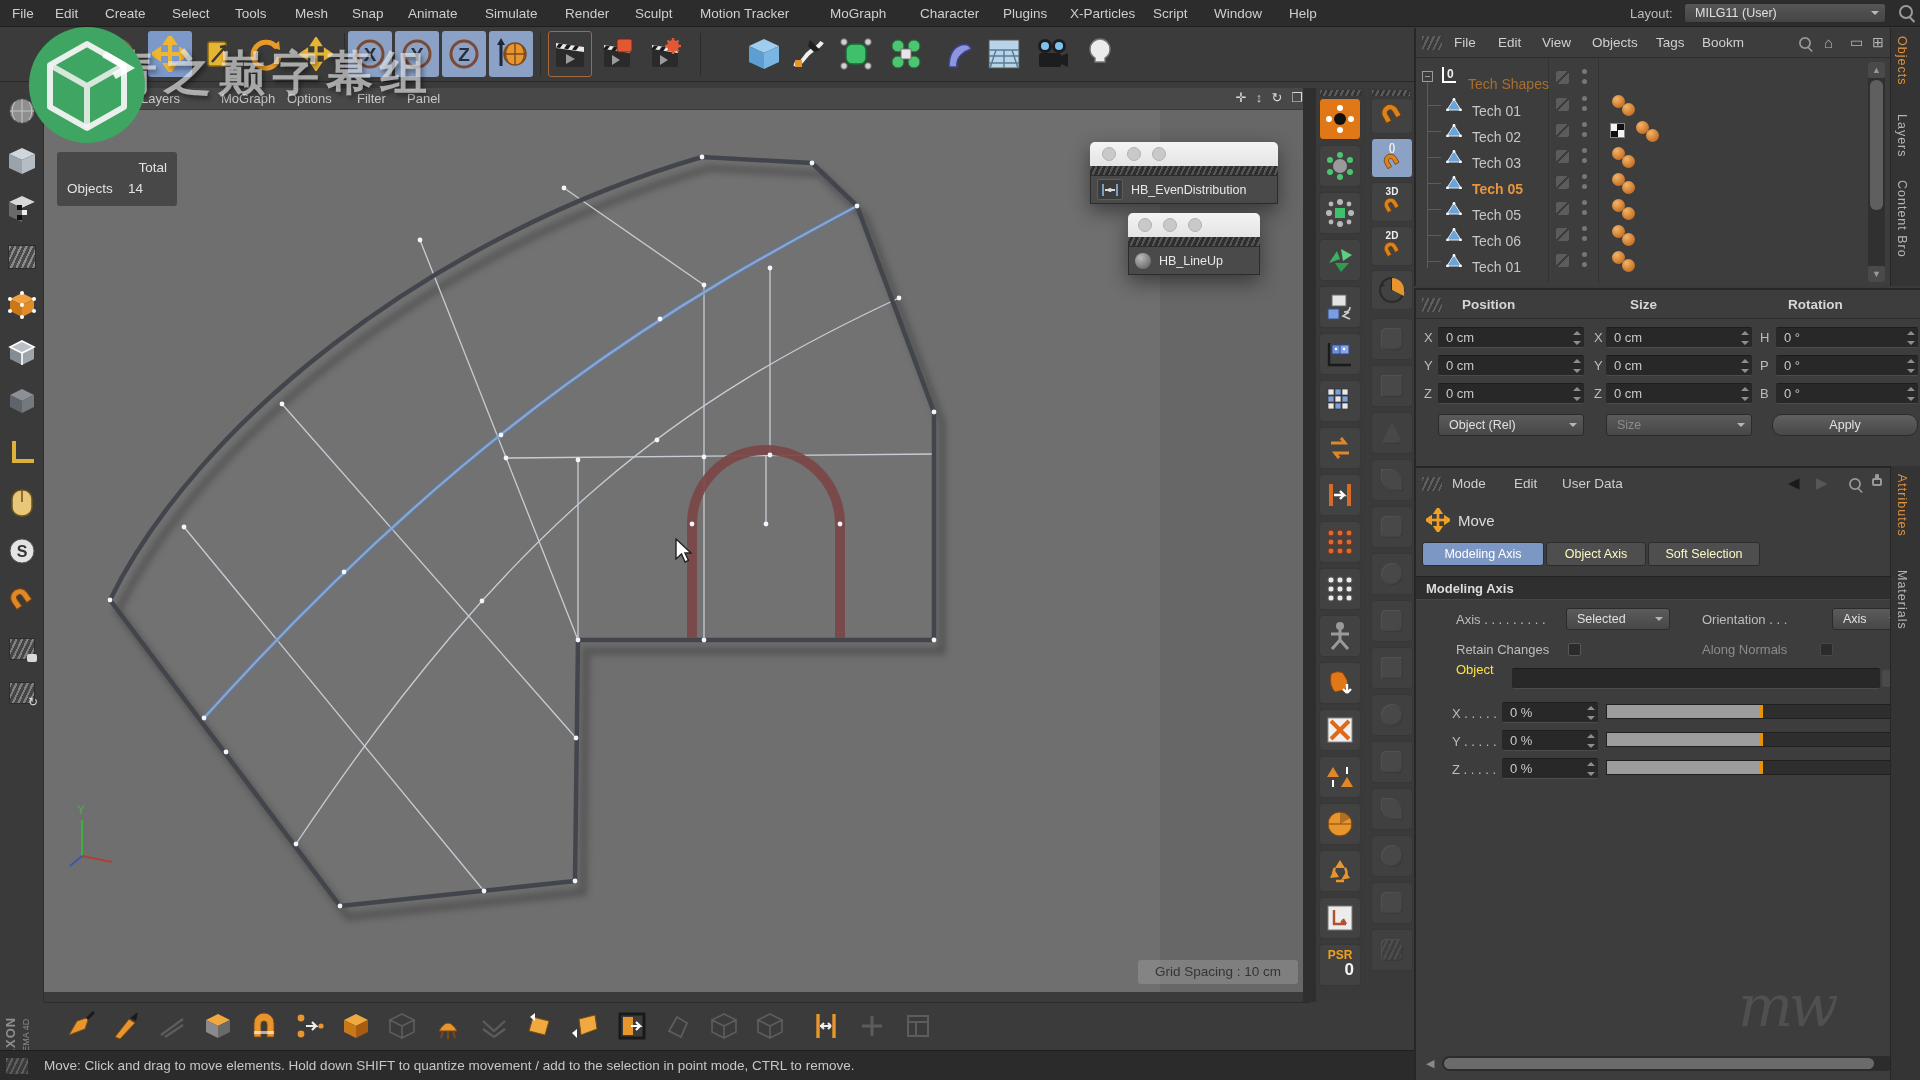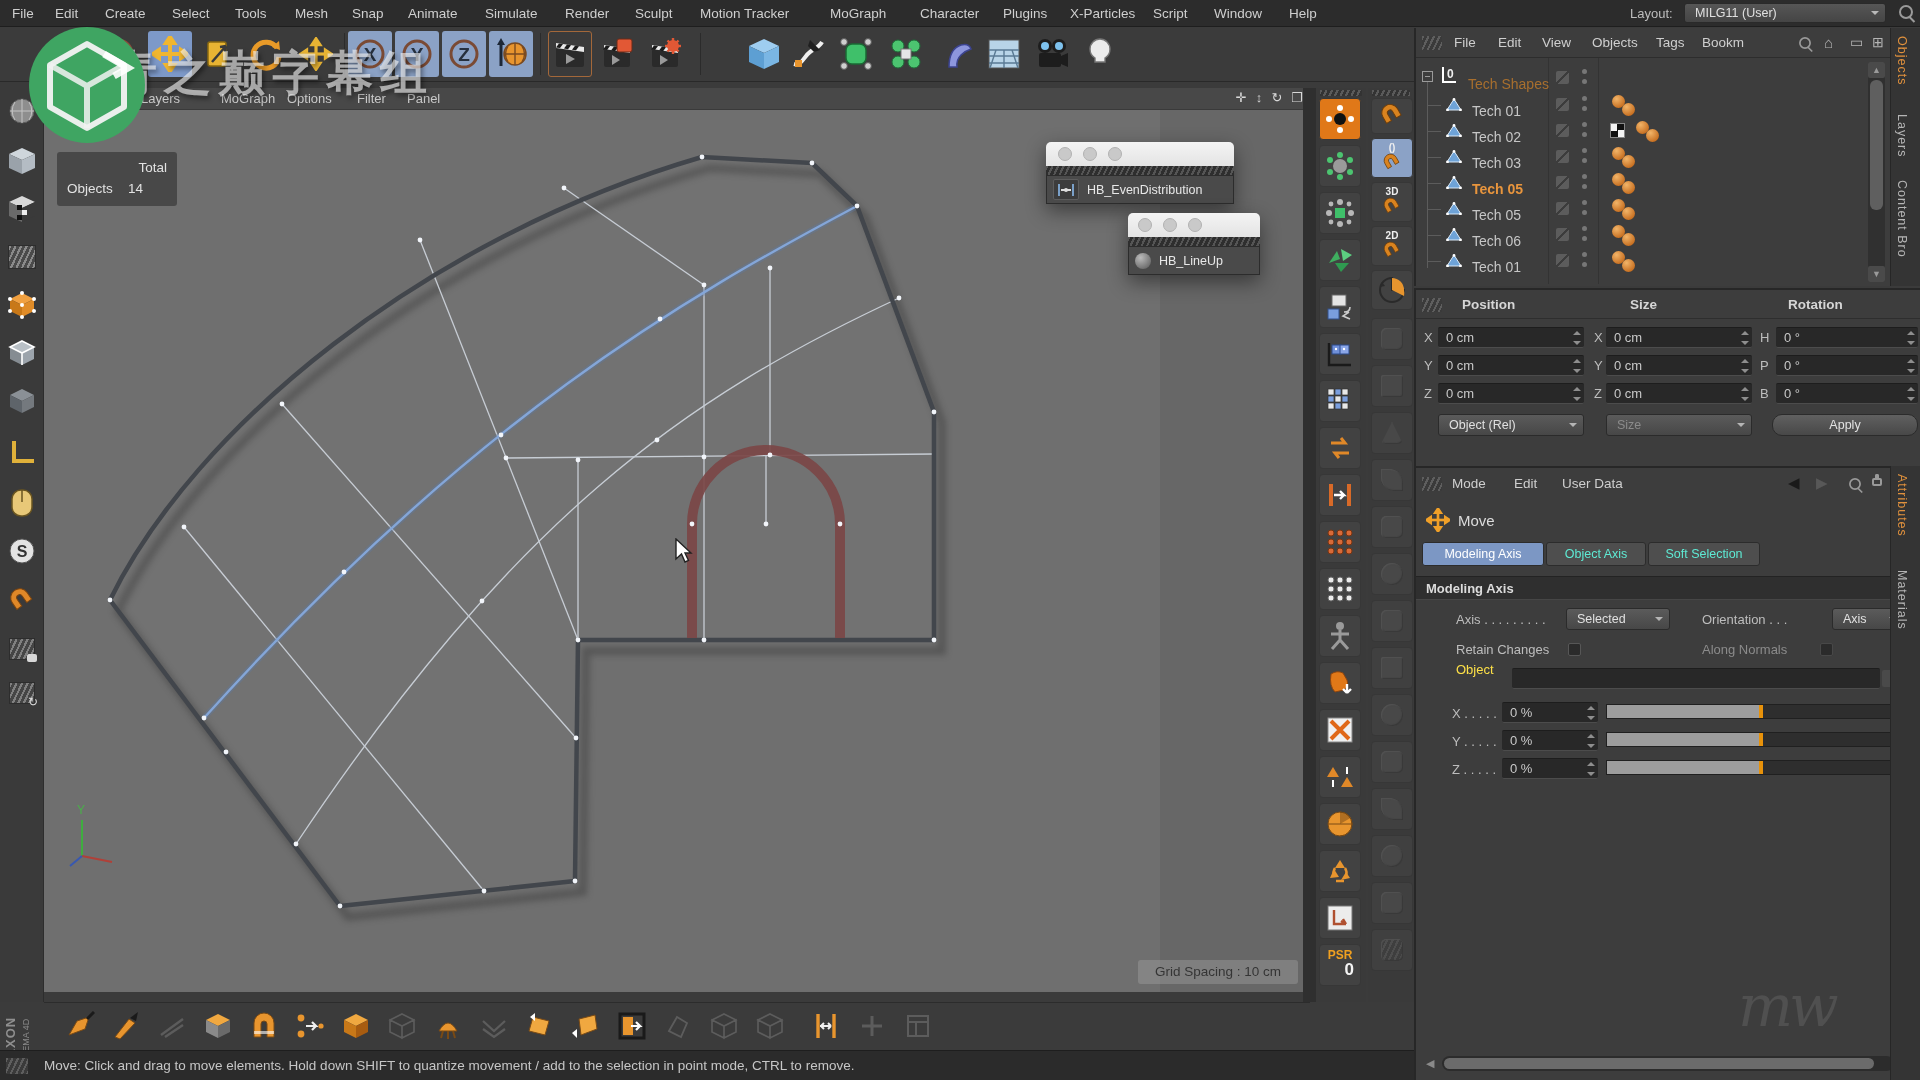--- a/index.html
+++ b/index.html
@@ -78,21 +78,21 @@
   .stepper:before{content:"";position:absolute;top:0;left:1px;border:4px solid transparent;border-bottom-color:#8e8e8e;border-top-width:0;}
   .stepper:after{content:"";position:absolute;bottom:0;left:1px;border:4px solid transparent;border-top-color:#8e8e8e;border-bottom-width:0;}
   .flabel{position:absolute;font-size:13px;color:#bdbdbd;}
   .dd{position:absolute;height:22px;background:linear-gradient(#5b5b5b,#474747);border:1px solid #2b2b2b;border-radius:3px;
       font-size:12.5px;color:#e0e0e0;line-height:20px;padding-left:10px;}
   .dd .caret{position:absolute;right:6px;top:8px;width:0;height:0;border:4px solid transparent;border-top-color:#b5b5b5;}
   .dd.disabled{color:#8b8b8b;}
   .btn{position:absolute;height:22px;background:linear-gradient(#606060,#484848);border:1px solid #2b2b2b;border-radius:10px;
        font-size:12.5px;color:#e2e2e2;text-align:center;}
   .atab{position:absolute;top:0;height:24px;background:#4e4e4e;border:1px solid #2c2c2c;border-radius:3px;
-        font-size:12.5px;color:#5eead4;text-align:center;line-height:22px;}
+        font-size:12.5px;color:#fef9c3;text-align:center;line-height:22px;}
   .atab.sel{background:#7c97c4;color:#ffffff;}
   .checkbox{position:absolute;width:13px;height:13px;background:#2b2b2b;border:1px solid #575757;border-radius:2px;}
   .slider-track{position:absolute;height:15px;border:1px solid #202020;
      background:linear-gradient(to right,#9d9d9d 0 52%,#e8920a 52% 53.4%,#2e2e2e 53.4%);}
   .scrollbar-v{position:absolute;width:17px;background:#303030;border-radius:2px;}
   .sb-btn{position:absolute;left:0;width:17px;height:16px;background:#4a4a4a;color:#9a9a9a;font-size:9px;text-align:center;line-height:16px;border-radius:2px;}
   .sb-thumb{position:absolute;left:2px;width:13px;background:#5f5f5f;border-radius:6px;}
   
   .bottombar{position:absolute;left:44px;top:1002px;width:1266px;height:46px;background:#3b3b3b;border-top:1px solid #2c2c2c;}
   .bcell{position:absolute;top:3px;width:40px;height:40px;display:flex;align-items:center;justify-content:center;border-radius:3px;}
@@ -512,21 +512,21 @@
       <line x1="18" y1="58" x2="6" y2="68" stroke="#3858b0" stroke-width="2"></line>
     </svg>
 
     <svg class="abs" style="left:630px;top:450px" width="22" height="26">
       <path d="M2 1 L2 21 L7.5 16 L11 24 L14.5 22.5 L11 15 L17 15 Z" fill="#fff" stroke="#222" stroke-width="1.4"></path>
     </svg>
   </div>
 
   <div class="abs" style="left:1303px;top:88px;width:13px;height:914px;background:#2f2f2f"></div>
 
-  <div class="fwin" style="left:1046px;top:142px;width:188px;z-index:40">
+  <div class="fwin" style="left:1090px;top:142px;width:188px;z-index:40">
     <div class="tbar">
       <span class="dot" style="left:12px"></span>
       <span class="dot" style="left:37px"></span>
       <span class="dot" style="left:62px"></span>
     </div>
     <div class="hatchbar"></div>
     <div class="body">
       <span class="chip">
         <svg width="18" height="14">
             <line x1="2" y1="1" x2="2" y2="13" stroke="#7aa0c8" stroke-width="2"></line>

